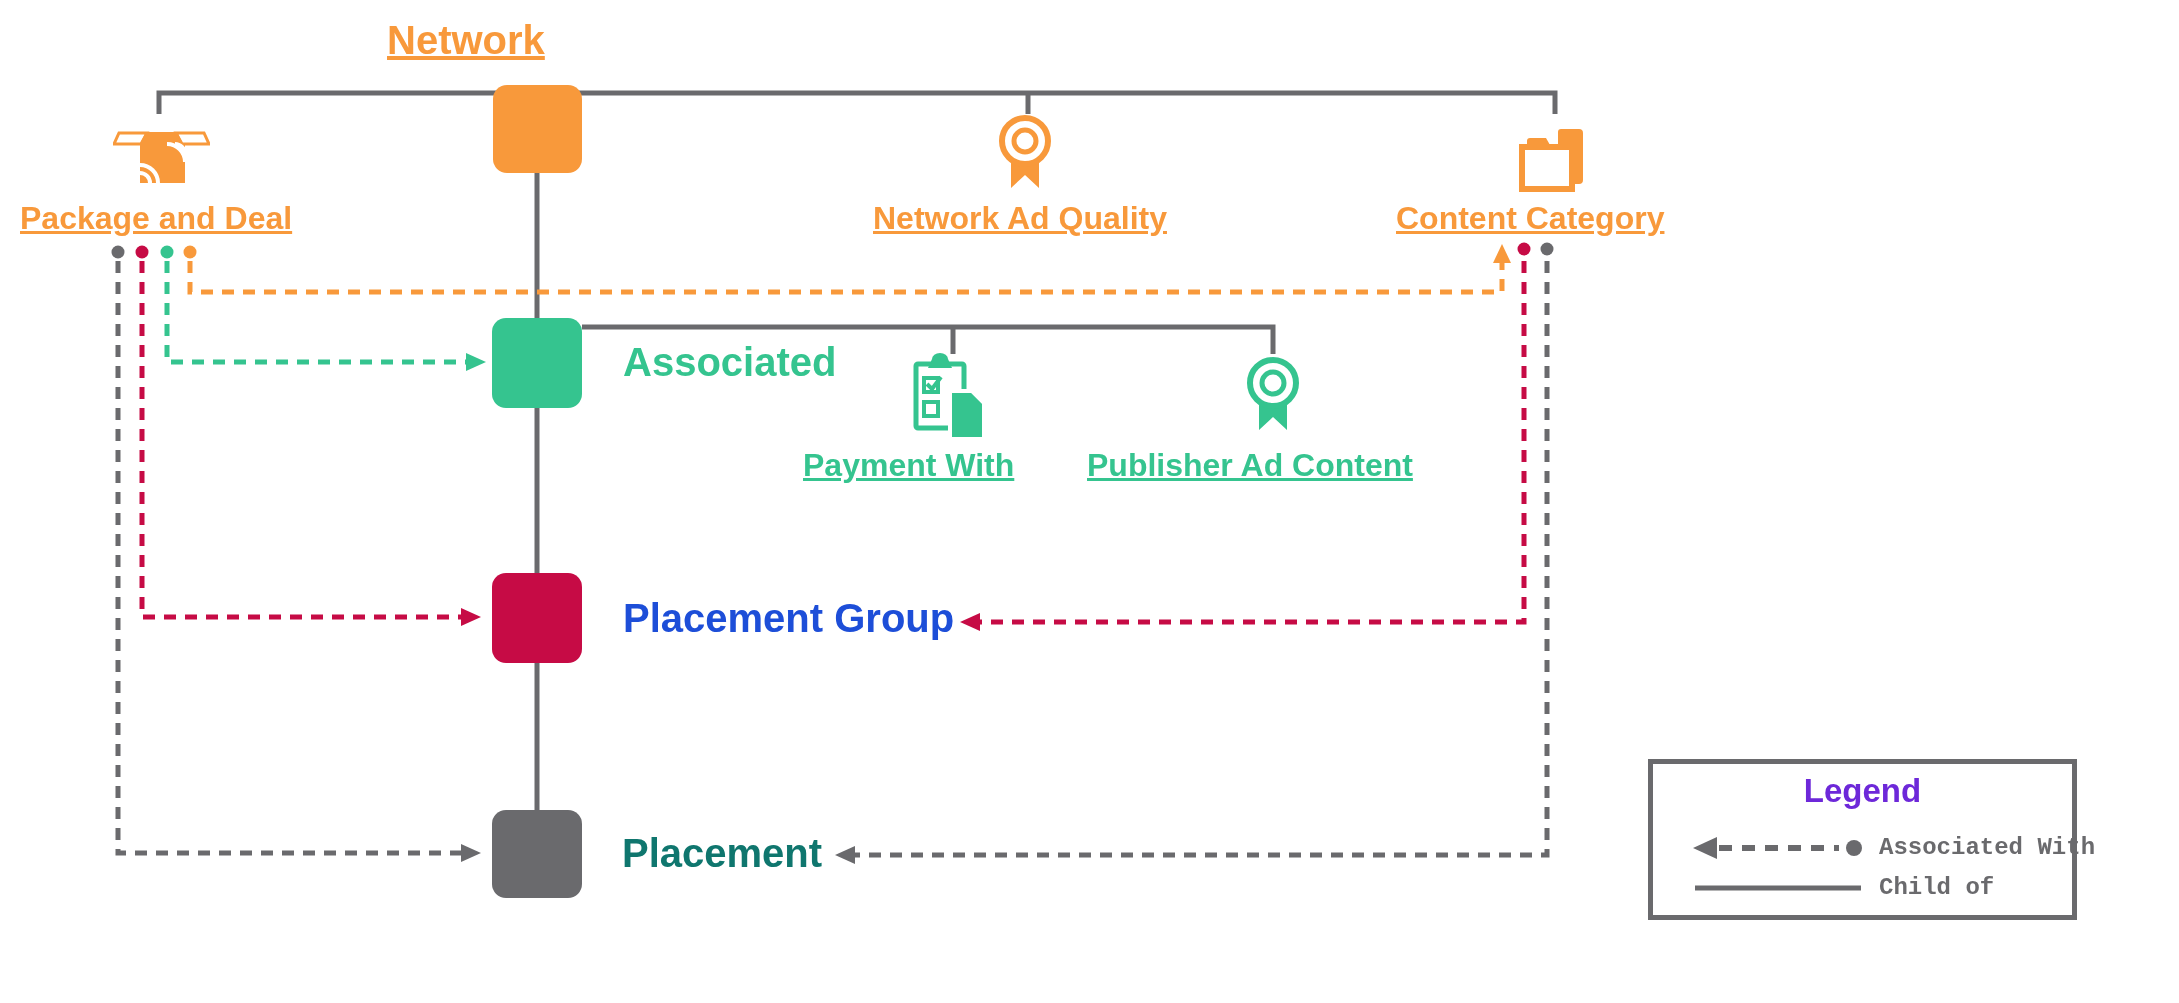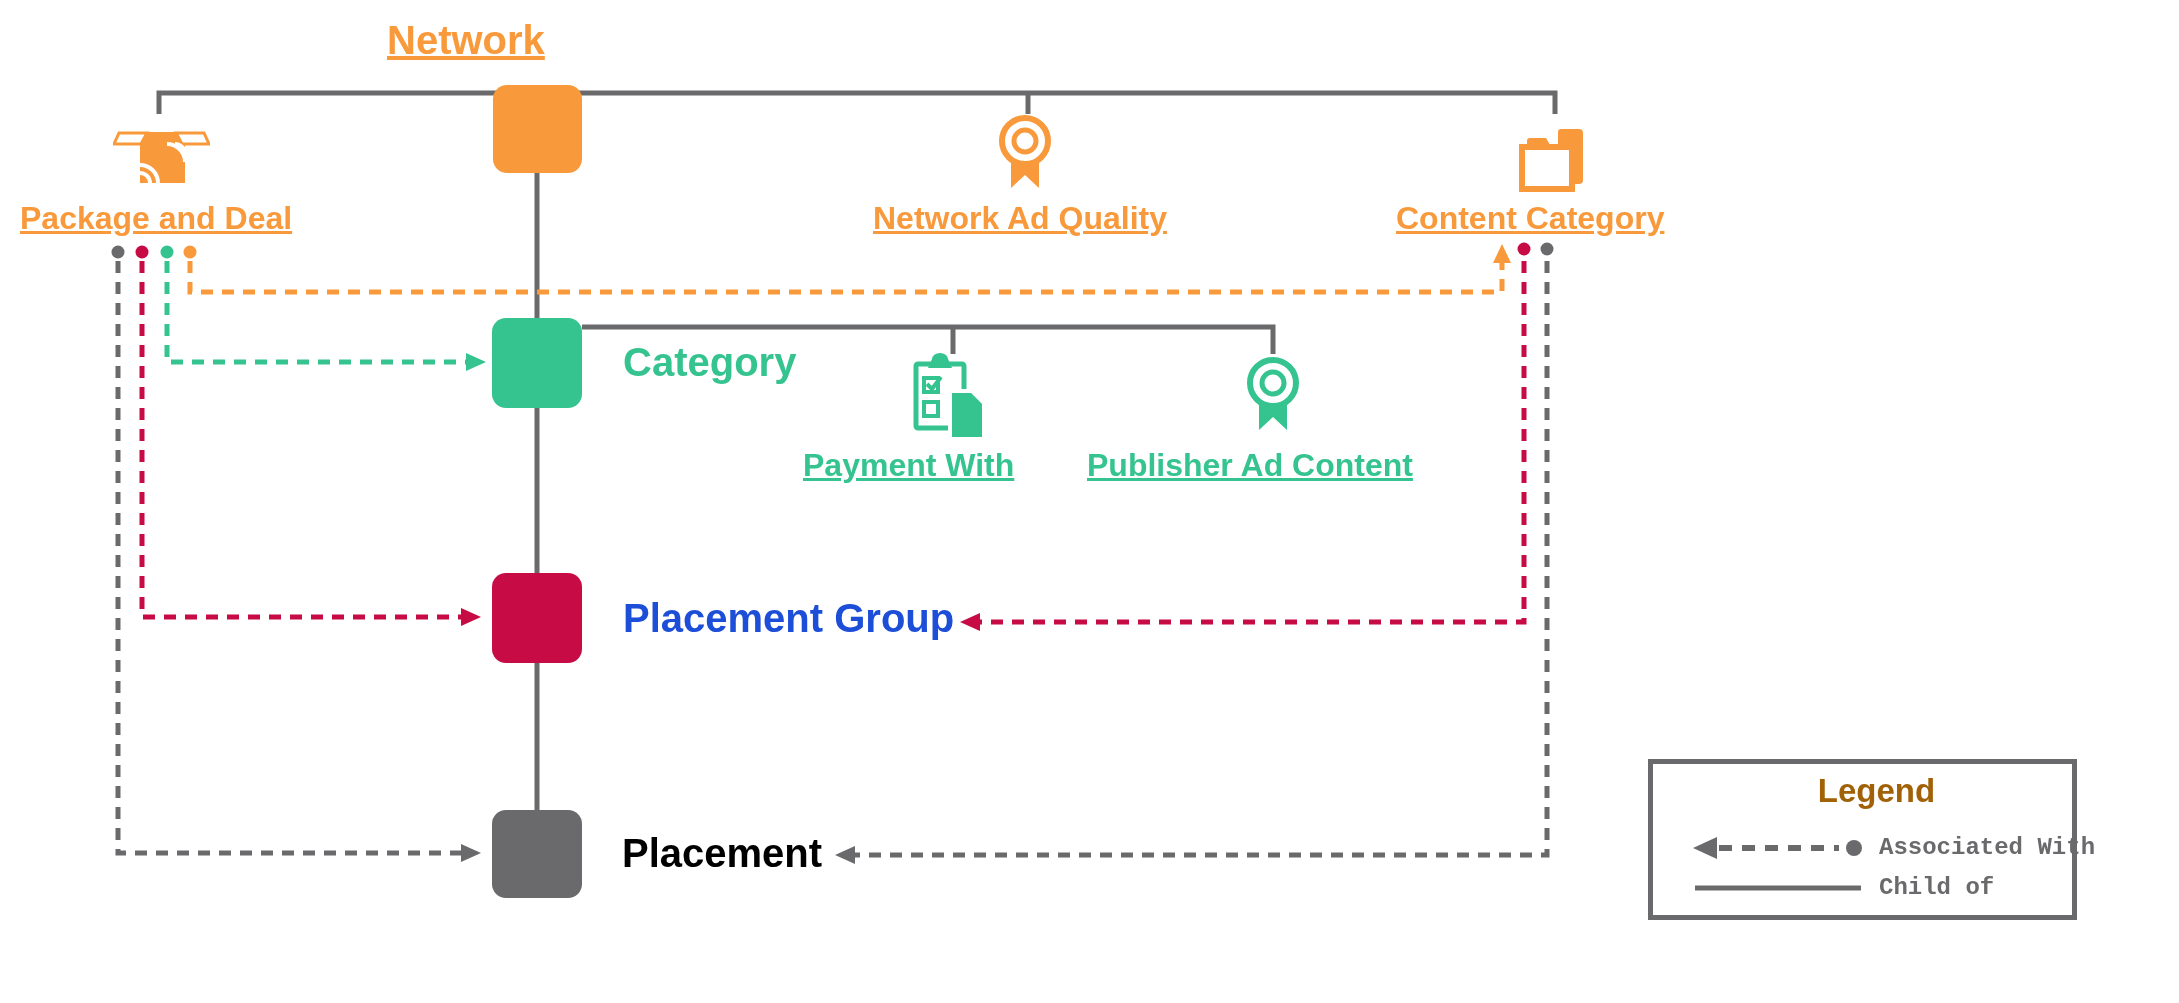--- a/index.html
+++ b/index.html
@@ -19,30 +19,30 @@
   .lbl{
     position:absolute;z-index:4;
     font-weight:bold;white-space:nowrap;
   }
   .lbl.center{text-align:left;text-decoration:underline;}
   .node-lbl{font-size:40px;}
   .ent-lbl{font-size:32px;}
   .c-orange{color:#F8993B;}
   .c-green{color:#35C48F;}
   .c-crimson{color:#1d4ed8;}
-  .c-gray{color:#000000;}
+  .c-gray{color:#0f766e;}
   .icon{position:absolute;z-index:3;}
   .legend{
     position:absolute;z-index:5;
     left:1648px;top:759px;width:429px;height:161px;
     border:5px solid #6A6A6D;background:#ffffff;box-sizing:border-box;
   }
   .legend-title{
     position:absolute;left:0;top:8px;width:100%;
-    text-align:center;font-size:33px;font-weight:bold;color:#a16207;padding-left:14px;
+    text-align:center;font-size:33px;font-weight:bold;color:#6d28d9;
   }
   .legend-row{
     position:absolute;left:40px;display:flex;align-items:center;gap:14px;font-family:Liberation Mono, monospace;
   }
   .legend-row.row1{top:70px;}
   .legend-row.row2{top:110px;}
   .legend-label{font-size:24px;font-weight:bold;color:#6A6A6D;white-space:nowrap;}
 </style>
 </head>
 <body>
@@ -83,21 +83,21 @@
     <circle cx="1524" cy="249" r="6.5" fill="#C60B45"></circle>
     <circle cx="1547" cy="249" r="6.5" fill="#6A6A6D"></circle>
   </svg>
 
   <div class="sq orange" style="left:493px;top:85px;width:89px;height:88px;"></div>
   <div class="sq green" style="left:492px;top:318px;width:90px;height:90px;"></div>
   <div class="sq crimson" style="left:492px;top:573px;width:90px;height:90px;"></div>
   <div class="sq gray" style="left:492px;top:810px;width:90px;height:88px;"></div>
 
   <div class="lbl node-lbl c-orange center" style="left:387px;top:18px;width:300px;">Network</div>
-  <div class="lbl node-lbl c-green" style="left:623px;top:340px;">Category</div>
+  <div class="lbl node-lbl c-green" style="left:623px;top:340px;">Associated</div>
   <div class="lbl node-lbl c-crimson" style="left:623px;top:596px;">Placement Group</div>
   <div class="lbl node-lbl c-gray" style="left:622px;top:831px;">Placement</div>
 
   <div class="lbl ent-lbl c-orange center" style="left:20px;top:200px;width:300px;">Package and Deal</div>
   <div class="lbl ent-lbl c-orange center" style="left:1396px;top:200px;width:300px;">Content Category</div>
   <div class="lbl ent-lbl c-orange center" style="left:873px;top:200px;width:300px;">Network Ad Quality</div>
   <div class="lbl ent-lbl c-green center" style="left:803px;top:447px;width:300px;">Payment With</div>
   <div class="lbl ent-lbl c-green center" style="left:1087px;top:447px;width:350px;">Publisher Ad Content</div>
 
   <div class="icon" style="left:113px;top:130px;width:97px;height:53px;">

